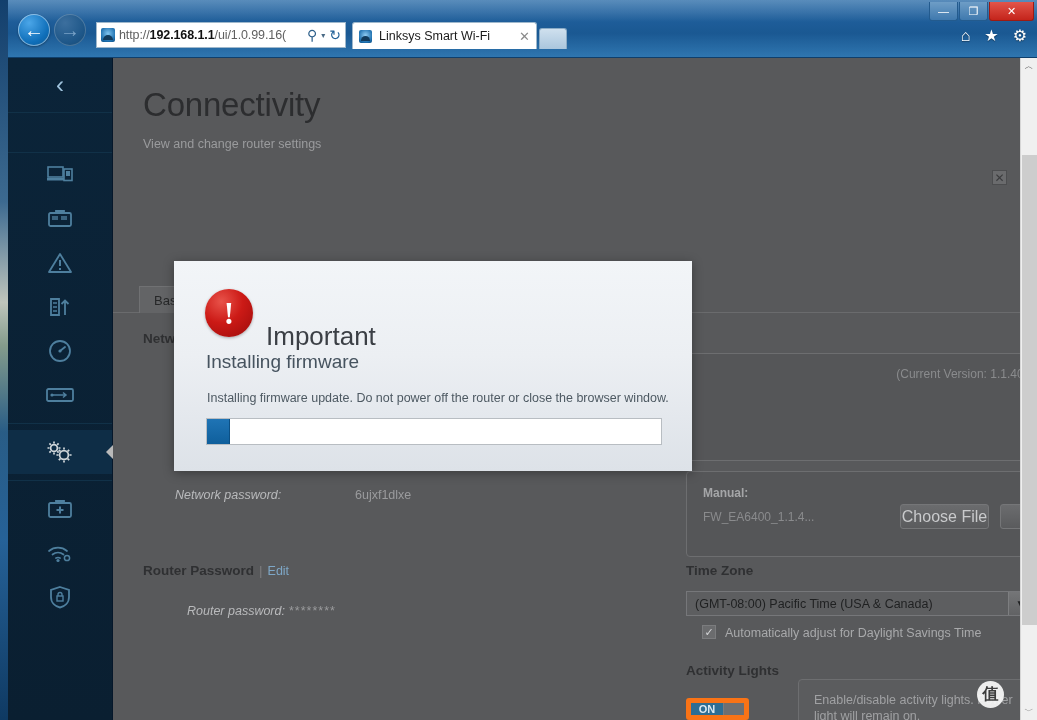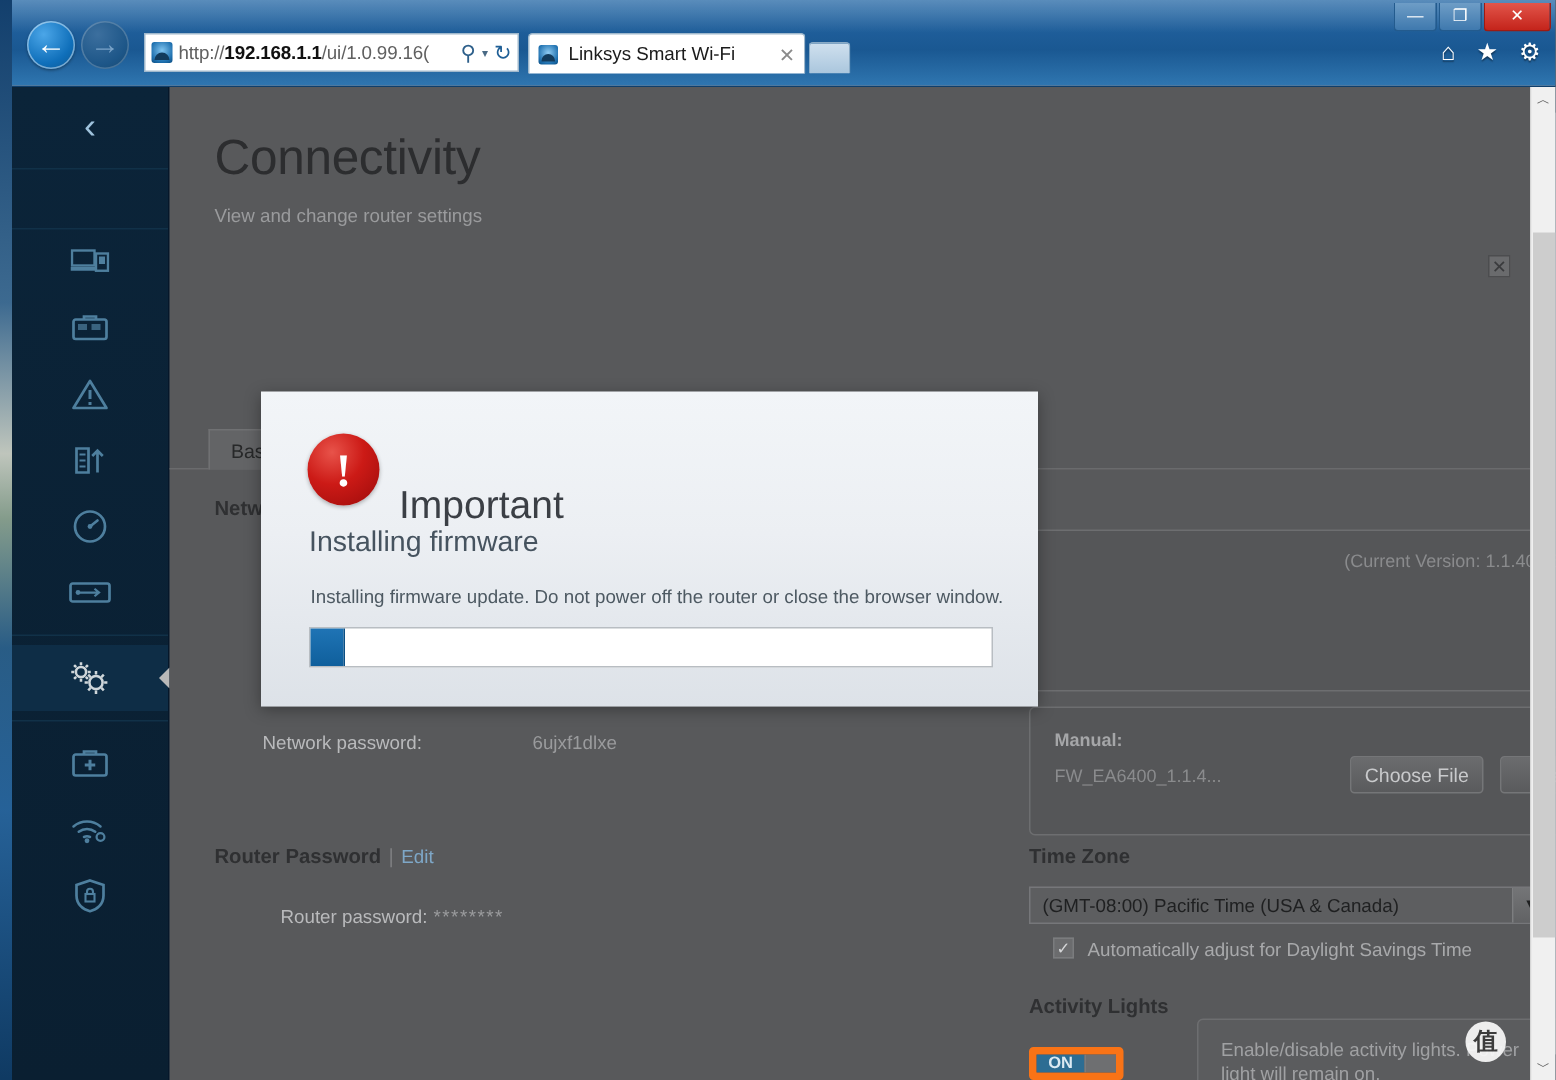--- a/index.html
+++ b/index.html
@@ -206,34 +206,34 @@
     position:absolute; left:95px; top:0; width:0;height:0;
     border-left:9px solid #6b6c6e; border-bottom:9px solid transparent;
   }
 
   .form-wrap{ position:absolute; left:0; top:255px; right:0; bottom:0; }
   .sec-head{
     position:absolute; font-size:13.5px; font-weight:700; color:#2f3032;
   }
   .sec-head .sep{ color:#7d7e80; font-weight:400; padding:0 5px; }
   .sec-head .editlink{ color:#7ea7c7; font-weight:400; font-size:12.5px; }
-  .field-label{ position:absolute; font-size:12.5px; color:#b9babc; }
+  .field-label{ position:absolute; font-size:12.5px; color:#b9babc;font-style:italic; }
   .field-value{ position:absolute; font-size:12.5px; color:#9a9b9d; }
 
   .infobox{
     position:absolute; border:1px solid #6d6e70; border-radius:4px;
     background:#555658;
   }
   .ver-text{ position:absolute; font-size:12px; color:#8a8b8d; }
 
   .btn{
     position:absolute; height:25px; border-radius:3px;
     background:linear-gradient(180deg,#6b6c6e,#5a5b5d);
     border:1px solid #757678;
-    color:#c9cacc; font-size:13px;
+    color:#c9cacc; font-size:16px;
     display:flex;align-items:center;justify-content:center;text-align:center;
   }
 
   .select{
     position:absolute; height:25px;
     background:#5d5e60; border:1px solid #76777a;
     display:flex; align-items:center; padding:0 0 0 8px;
     font-size:12.5px; color:#1f2021;gap:12px;
   }
   .select .arrow{

